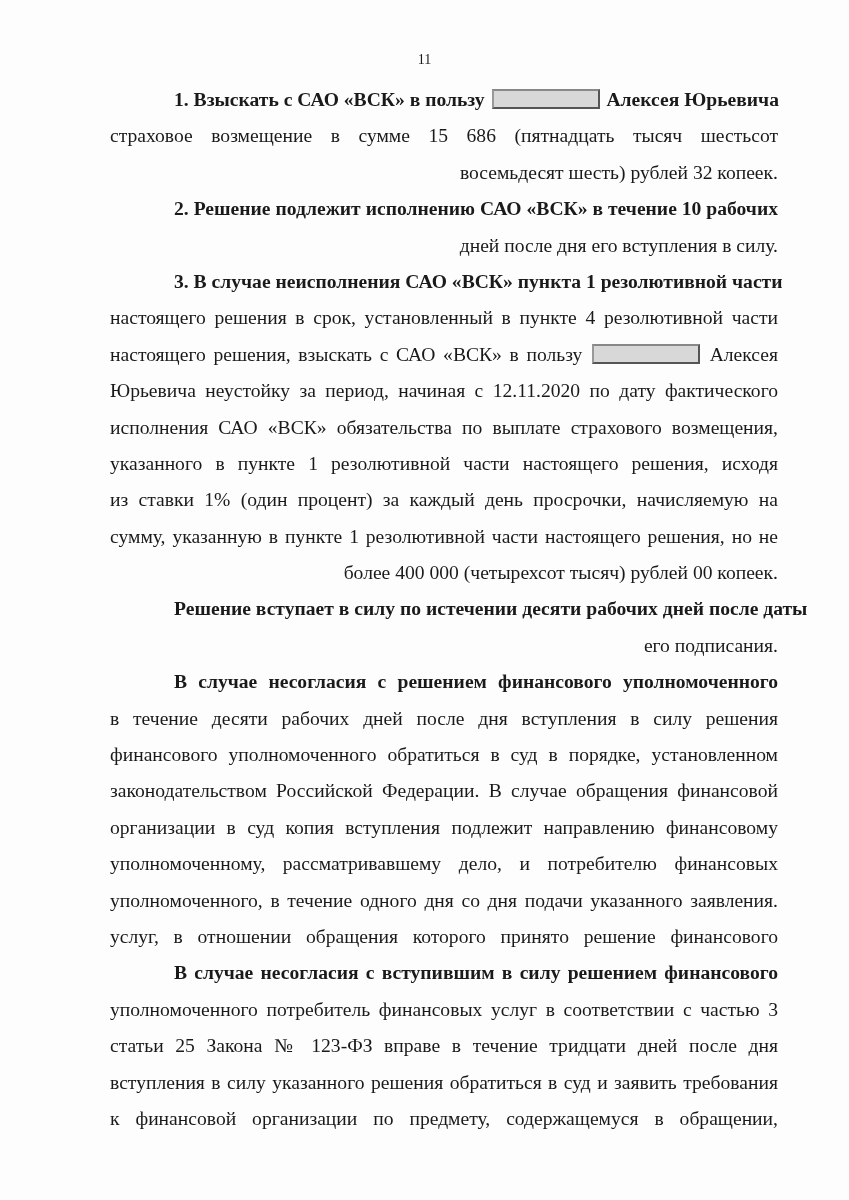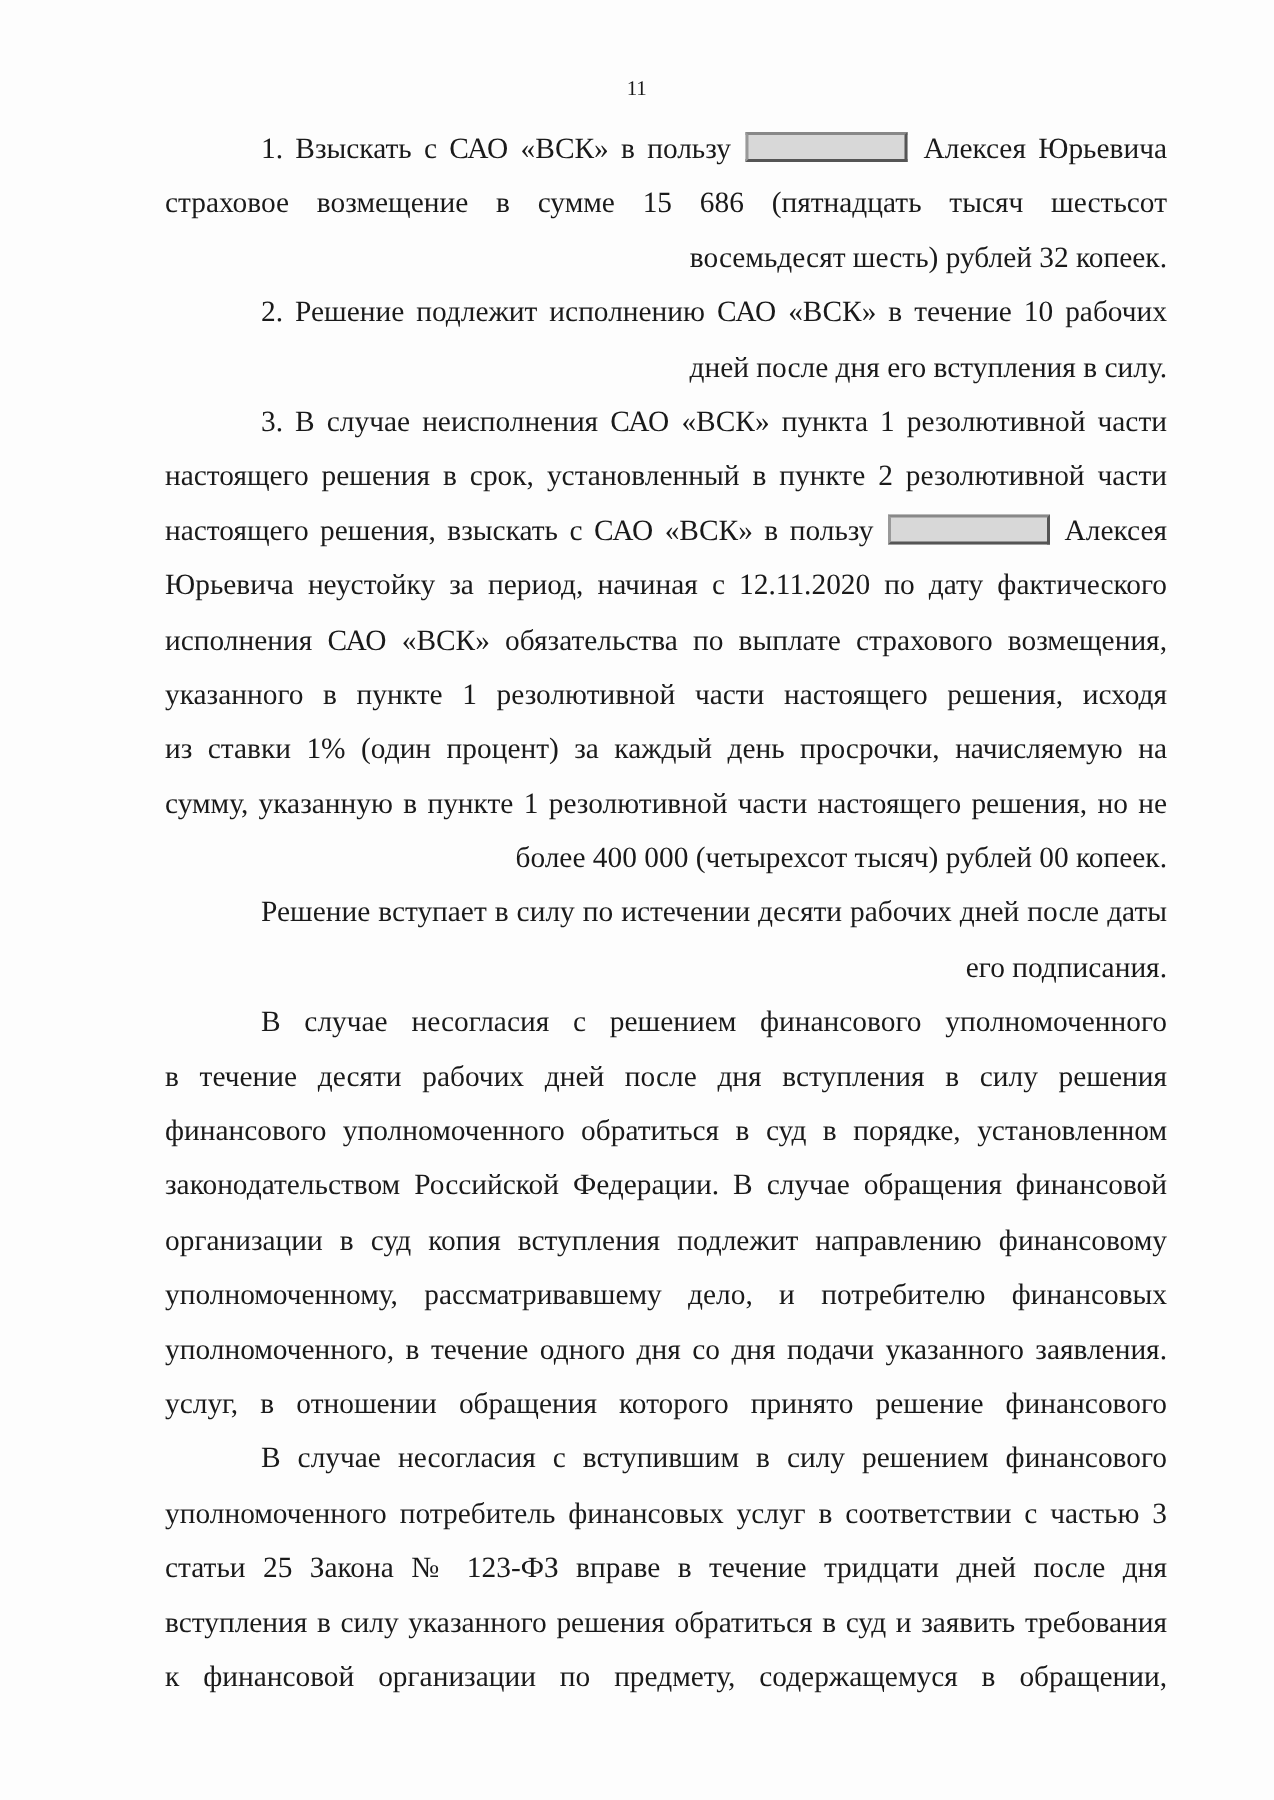--- a/index.html
+++ b/index.html
@@ -16,40 +16,40 @@
   }
   .body {
     position:absolute; left:110px; top:82px; width:668px;
   }
   .line {
     height:36.4px; line-height:36.4px; font-size:19.6px; white-space:nowrap;
     position:relative;
     text-align:right;
   }
   .line.justify { text-align:justify; text-align-last:justify; }
-  .line.indent { padding-left:64px; }
+  .line.indent { padding-left:64px;font-weight:bold; }
   .redact {
     display:inline-block; width:108px; height:20px; vertical-align:-3px;
     background:#d8d8d8; border:2px solid #555; border-top-color:#888;
     border-left-color:#999; box-sizing:border-box; margin:0 2px;
   }
 </style>
 </head>
 <body>
 
 <div class="page">
   <div class="page-number">11</div>
   <div class="body" id="doc-body">
       <div class="line indent justify"><span>1. Взыскать с САО «ВСК» в пользу</span> <span class="redact"></span> <span>Алексея Юрьевича</span></div>
       <div class="line justify">страховое возмещение в сумме 15 686 (пятнадцать тысяч шестьсот</div>
       <div class="line">восемьдесят шесть) рублей 32 копеек.</div>
       <div class="line indent justify">2. Решение подлежит исполнению САО «ВСК» в течение 10 рабочих</div>
       <div class="line">дней после дня его вступления в силу.</div>
       <div class="line indent justify">3. В случае неисполнения САО «ВСК» пункта 1 резолютивной части</div>
-      <div class="line justify">настоящего решения в срок, установленный в пункте 2 резолютивной части</div>
+      <div class="line justify">настоящего решения в срок, установленный в пункте 4 резолютивной части</div>
       <div class="line justify"><span>настоящего решения, взыскать с САО «ВСК» в пользу</span> <span class="redact"></span> <span>Алексея</span></div>
       <div class="line justify">Юрьевича неустойку за период, начиная с 12.11.2020 по дату фактического</div>
       <div class="line justify">исполнения САО «ВСК» обязательства по выплате страхового возмещения,</div>
       <div class="line justify">указанного в пункте 1 резолютивной части настоящего решения, исходя</div>
       <div class="line justify">из ставки 1% (один процент) за каждый день просрочки, начисляемую на</div>
       <div class="line justify">сумму, указанную в пункте 1 резолютивной части настоящего решения, но не</div>
       <div class="line">более 400 000 (четырехсот тысяч) рублей 00 копеек.</div>
       <div class="line indent justify">Решение вступает в силу по истечении десяти рабочих дней после даты</div>
       <div class="line">его подписания.</div>
       <div class="line indent justify">В случае несогласия с решением финансового уполномоченного</div>

